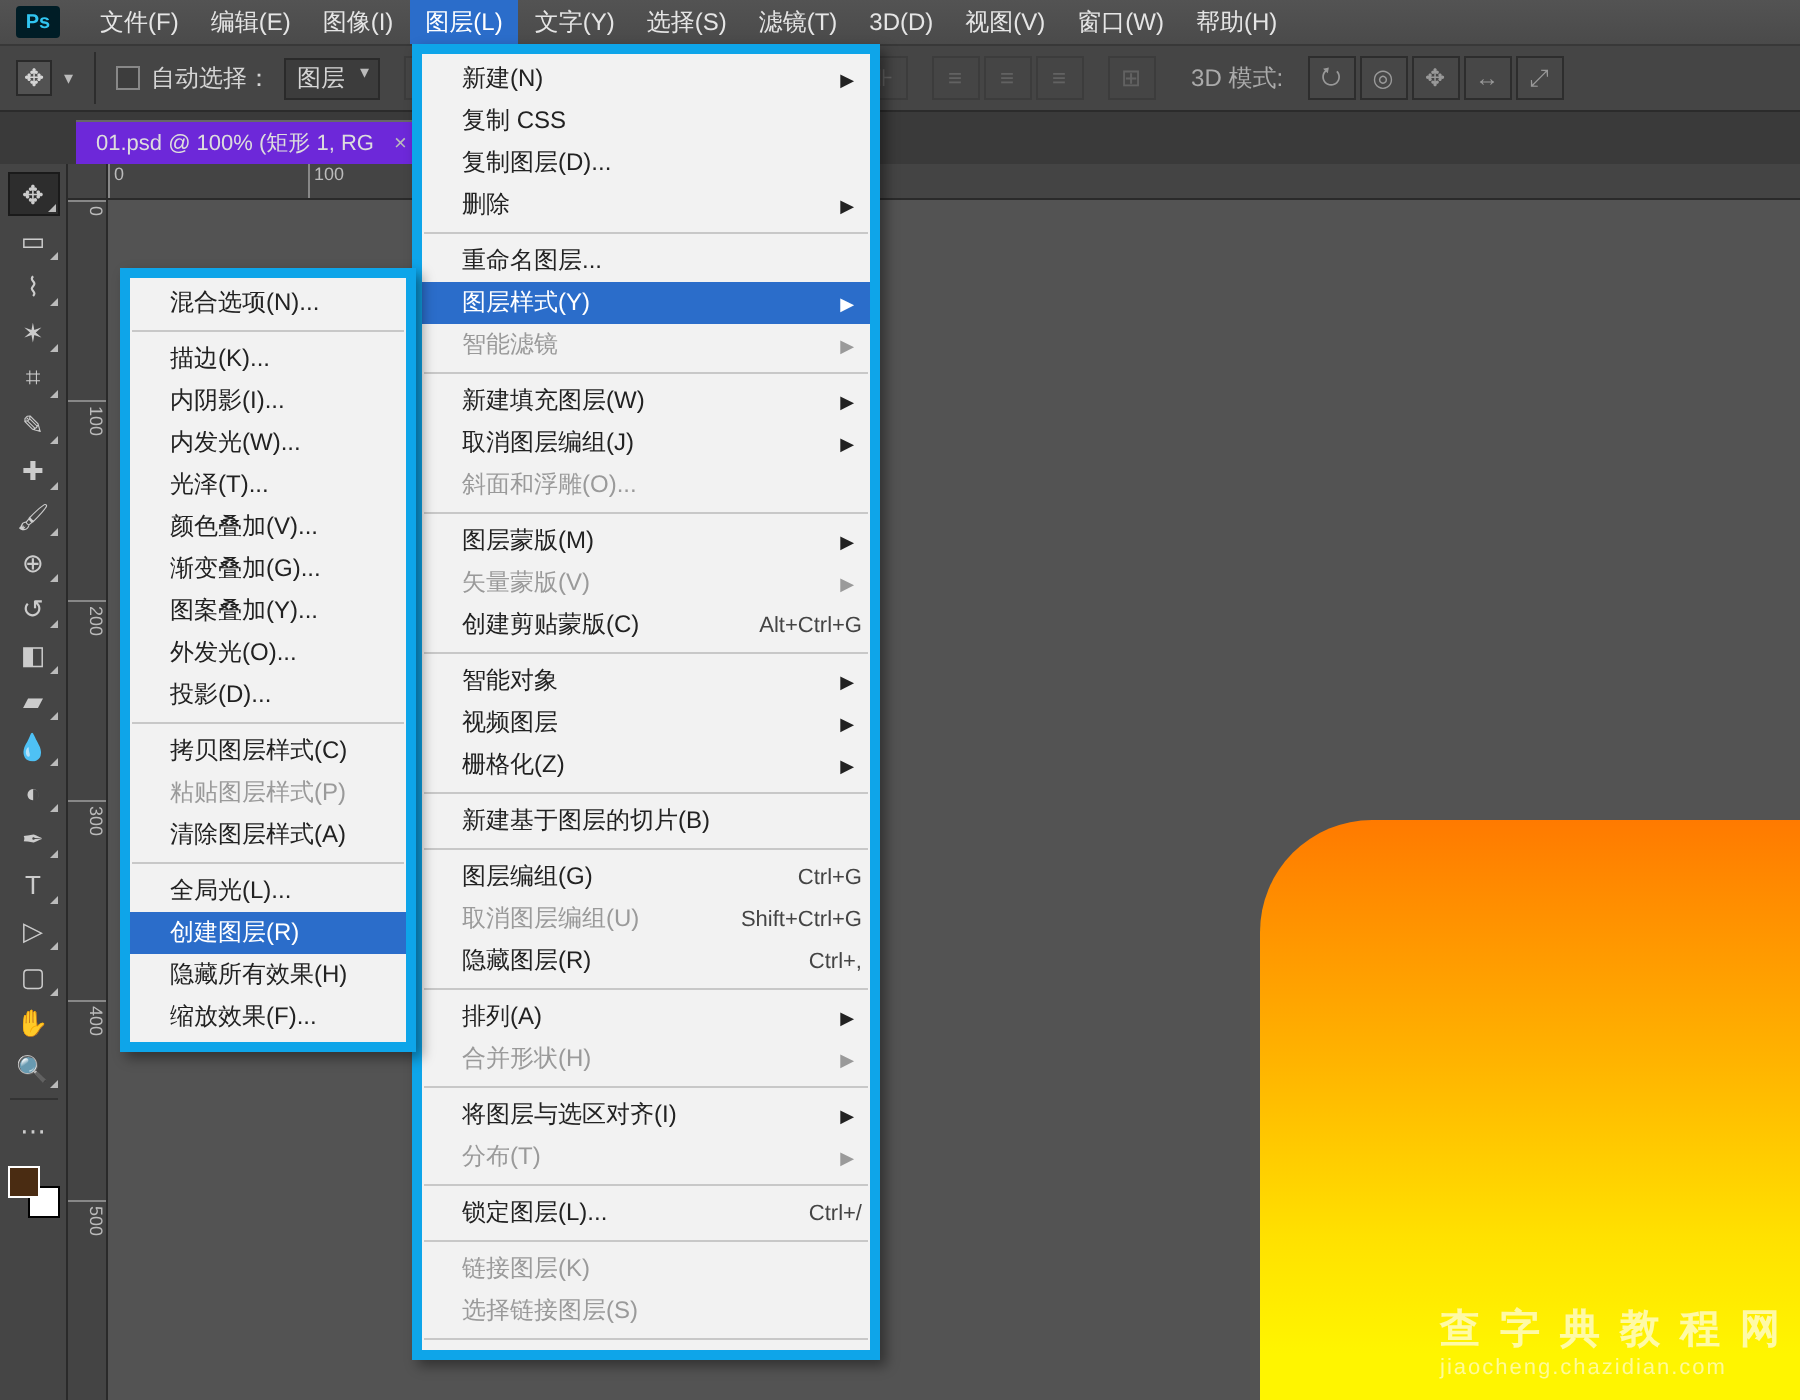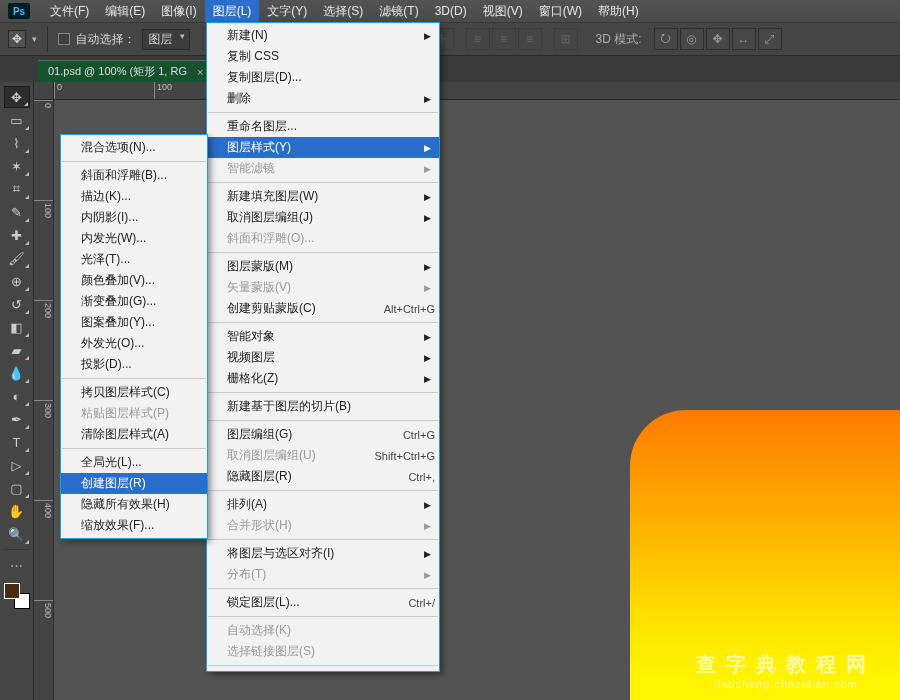--- a/index.html
+++ b/index.html
@@ -19,21 +19,21 @@
 .checkbox { width:12px; height:12px; border:1px solid #888; background:#3d3d3d; }
 .dropdown { background:#3c3c3c; border:1px solid #2a2a2a; padding:1px 16px 1px 6px; position:relative; font-size:12px; }
 .dropdown::after { content:"▾"; position:absolute; right:4px; font-size:9px; color:#bbb; }
 .tool-cluster { display:flex; gap:2px; margin-left:6px; }
 .tbn { width:24px; height:22px; border:1px solid #2d2d2d; background:#474747; display:flex; align-items:center; justify-content:center; color:#999; font-size:12px; }
 .tbn.dim { opacity:.35; }
 .rt-label { margin-left:12px; color:#aaa; }
 
 
 .doctabs { height:26px; background:#3a3a3a; display:flex; align-items:flex-end; padding-left:38px; font-size:11px; }
-.doctab { height:22px; background:#14532d; color:#ddd; padding:0 10px; display:flex; align-items:center; gap:10px; border-top:1px solid #666; margin-right:2px; }
+.doctab { height:22px; background:#6d28d9; color:#ddd; padding:0 10px; display:flex; align-items:center; gap:10px; border-top:1px solid #666; margin-right:2px; }
 .dtx { color:#bbb; cursor:default; }
 .exptab { width:20px; height:20px; color:#bbb; display:flex; align-items:center; justify-content:center; }
 
 
 .tools { position:absolute; left:0; top:82px; width:34px; background:#454545; display:flex; flex-direction:column; align-items:center; padding-top:4px; gap:1px; border-right:1px solid #2a2a2a; height:618px; }
 .tool { width:26px; height:22px; display:flex; align-items:center; justify-content:center; color:#ccc; font-size:13px; position:relative; }
 .tool.active { background:#2d2d2d; border:1px solid #1a1a1a; }
 .tool.tri::after { content:""; position:absolute; right:1px; bottom:1px; border:2px solid transparent; border-right-color:#bbb; border-bottom-color:#bbb; }
 .tool-div { height:1px; width:24px; background:#333; margin:3px 0; }
 .swatches { width:26px; height:26px; position:relative; margin-top:6px; }
@@ -45,26 +45,26 @@
 .rulerx { position:absolute; left:20px; right:0; top:0; height:18px; background:#444; border-bottom:1px solid #2a2a2a; display:flex; }
 .rulerx .mark { width:100px; border-left:1px solid #888; font-size:9px; color:#bbb; padding-left:2px; }
 .rulery { position:absolute; left:0; top:18px; width:20px; bottom:0; background:#444; border-right:1px solid #2a2a2a; display:flex; flex-direction:column; }
 .rulery .mark { height:100px; border-top:1px solid #888; font-size:9px; color:#bbb; writing-mode:vertical-rl; padding-top:2px; }
 .rcorner { position:absolute; left:0; top:0; width:20px; height:18px; background:#444; border-right:1px solid #2a2a2a; border-bottom:1px solid #2a2a2a; }
 
 
 .art { position:absolute; right:0; bottom:0; width:270px; height:290px; background:linear-gradient(180deg,#ff7a00 0%,#ffb400 42%,#ffe100 72%,#fff500 92%); border-top-left-radius:56px; }
 
 
-.wm { position:absolute; right:24px; bottom:10px; text-align:center; color:rgba(255,255,255,0.65); font-family:SimSun; }
+.wm { position:absolute; right:0; bottom:10px; text-align:left; color:rgba(255,255,255,0.65); font-family:SimSun; }
 .wm .l1 { font-size:20px; letter-spacing:10px; font-weight:bold; }
 .wm .l2 { font-size:11px; letter-spacing:1px; color:rgba(255,255,255,0.6); }
 
 
-.menu { position:absolute; background:#f2f2f2; border:1px solid #0ea5e9; box-shadow:3px 3px 6px rgba(0,0,0,.4); font-size:12px; color:#222; padding:2px 0; }
+.menu { position:absolute; background:#f2f2f2; border:5px solid #0ea5e9; box-shadow:3px 3px 6px rgba(0,0,0,.4); font-size:12px; color:#222; padding:2px 0; }
 .menu .row { height:21px; display:flex; align-items:center; padding:0 26px 0 20px; position:relative; white-space:nowrap; }
 .menu .row.hi { background:#2b6dca; color:#fff; }
 .menu .row.dis { color:#9a9a9a; }
 .menu .sep { height:1px; background:#c8c8c8; margin:3px 1px; }
 .menu .sub::after { content:"▶"; position:absolute; right:8px; font-size:9px; }
 .menu .sc { position:absolute; right:4px; color:#444; font-size:11px; }
 
 .main-menu { left:206px; top:22px; width:234px; }
 .side-menu { left:60px; top:134px; width:148px; }
 </style>
@@ -213,29 +213,28 @@
     <div class="row">隐藏图层(R)<span class="sc">Ctrl+,</span></div>
     <div class="sep"></div>
     <div class="row sub">排列(A)</div>
     <div class="row dis sub">合并形状(H)</div>
     <div class="sep"></div>
     <div class="row sub">将图层与选区对齐(I)</div>
     <div class="row dis sub">分布(T)</div>
     <div class="sep"></div>
     <div class="row">锁定图层(L)...<span class="sc">Ctrl+/</span></div>
     <div class="sep"></div>
-    <div class="row dis">自动选择(K)</div>
+    <div class="row dis">链接图层(K)</div>
     <div class="row dis">选择链接图层(S)</div>
     <div class="sep"></div>
   </div>
 
 <div class="menu side-menu" id="style-submenu">
     <div class="row">混合选项(N)...</div>
     <div class="sep"></div>
-    <div class="row">斜面和浮雕(B)...</div>
     <div class="row">描边(K)...</div>
     <div class="row">内阴影(I)...</div>
     <div class="row">内发光(W)...</div>
     <div class="row">光泽(T)...</div>
     <div class="row">颜色叠加(V)...</div>
     <div class="row">渐变叠加(G)...</div>
     <div class="row">图案叠加(Y)...</div>
     <div class="row">外发光(O)...</div>
     <div class="row">投影(D)...</div>
     <div class="sep"></div>

